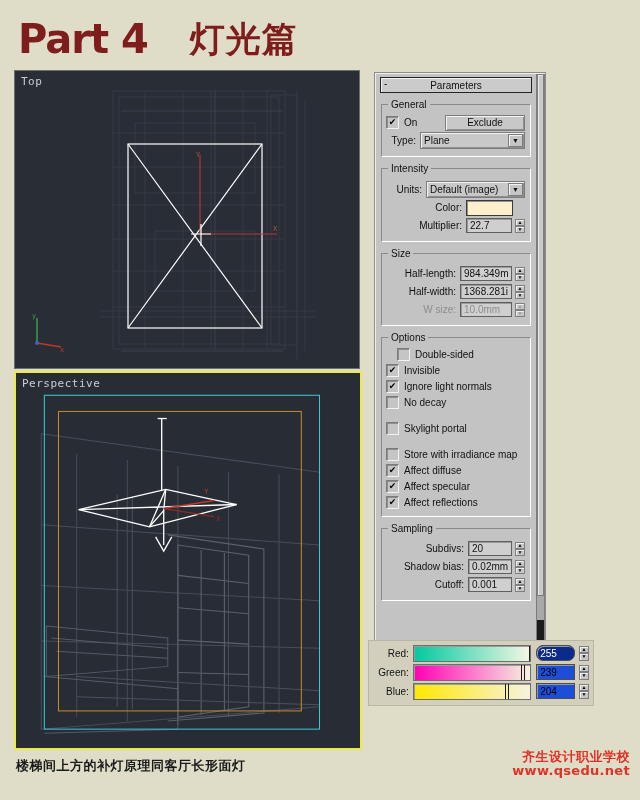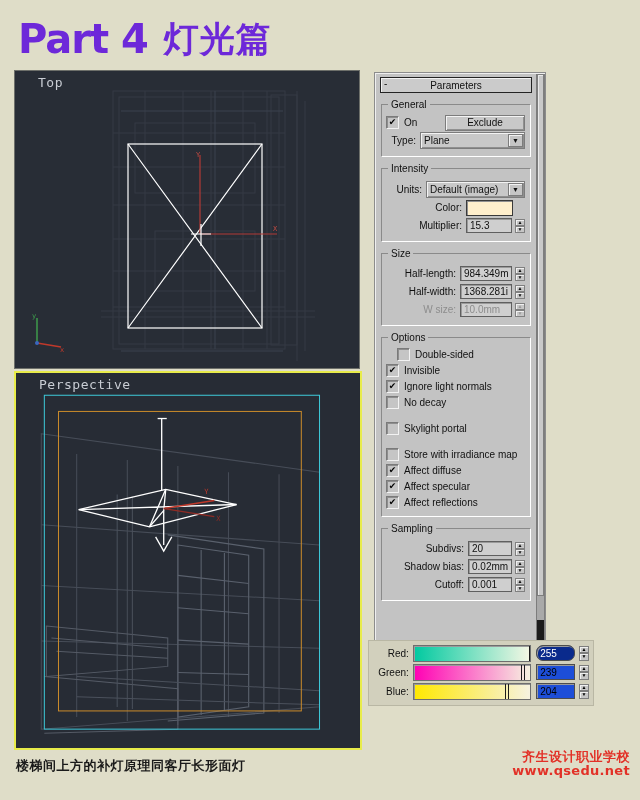--- a/index.html
+++ b/index.html
@@ -5,31 +5,31 @@
   html,body{margin:0;padding:0;}
   body{
     width:640px;height:800px;overflow:hidden;
     background:#dfddc8;
     font-family:"Liberation Sans", sans-serif;
     position:relative;
   }
   
   #title{
     position:absolute;left:18px;top:14px;width:420px;height:50px;
-    display:flex;align-items:center;gap:16px;
-    color:#6d28d9;
+    display:flex;align-items:center;gap:42px;
+    color:#7f1d1d;
   }
   #title .en{font-size:40px;font-weight:bold;letter-spacing:-1px;font-family:"DejaVu Sans",sans-serif;}
   #title .cn{font-size:35px;font-weight:bold;letter-spacing:1px;}
 
   
   .viewport{position:absolute;background:#2a2f38;overflow:hidden;}
   #vp-top{left:14px;top:70px;width:344px;height:297px;border:1px solid #6d6f6a;background:#282d36;}
   #vp-persp{left:14px;top:371px;width:344px;height:375px;border:2px solid #e8ec4a;background:#272c35;}
-  .vp-label{position:absolute;left:23px;top:4px;font-size:13px;color:#c9cdd4;
+  .vp-label{position:absolute;left:6px;top:4px;font-size:11px;color:#c9cdd4;
     font-family:"DejaVu Sans Mono",monospace;letter-spacing:0.5px;z-index:5;}
   .vp-canvas{position:absolute;inset:0;}
 
   
   #panel{
     position:absolute;left:374px;top:72px;width:170px;height:570px;
     background:#c3c3c3;border:1px solid #8c8c8c;
     box-shadow:inset 1px 1px 0 #efefef, inset -1px -1px 0 #7e7e7e;
     font-size:10px;color:#101010;
   }
@@ -260,21 +260,21 @@
           <span class="arrow">▼</span>
         </div>
       </div>
       <div class="row">
         <span class="lbl" style="width:76px">Color:</span>
         <div class="swatch grow" style="margin-left:4px;margin-right:12px;background:#ffefcc"></div>
       </div>
       <div class="row">
         <span class="lbl" style="width:76px">Multiplier:</span>
         <div class="field grow" style="margin-left:4px">
-          <span>15.3</span>
+          <span>22.7</span>
         </div>
         <div class="spin">
             <i>▲</i>
             <i>▼</i>
           </div>
       </div>
     </fieldset>
 
     <fieldset class="grp">
       <legend>Size</legend>

